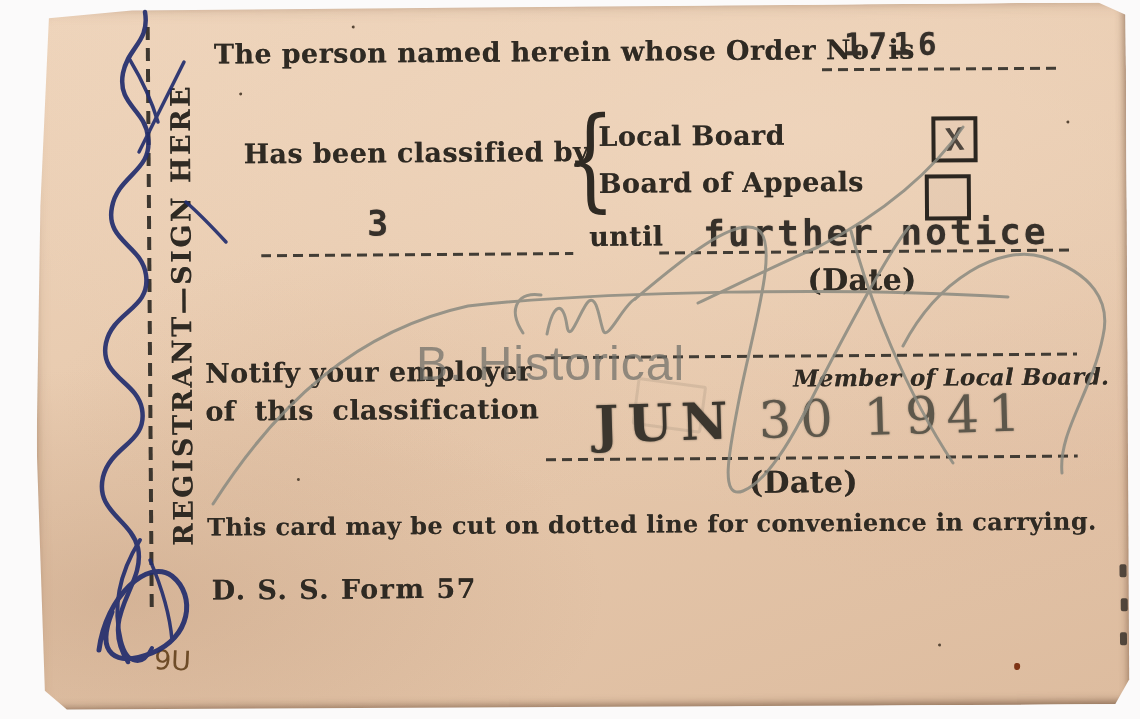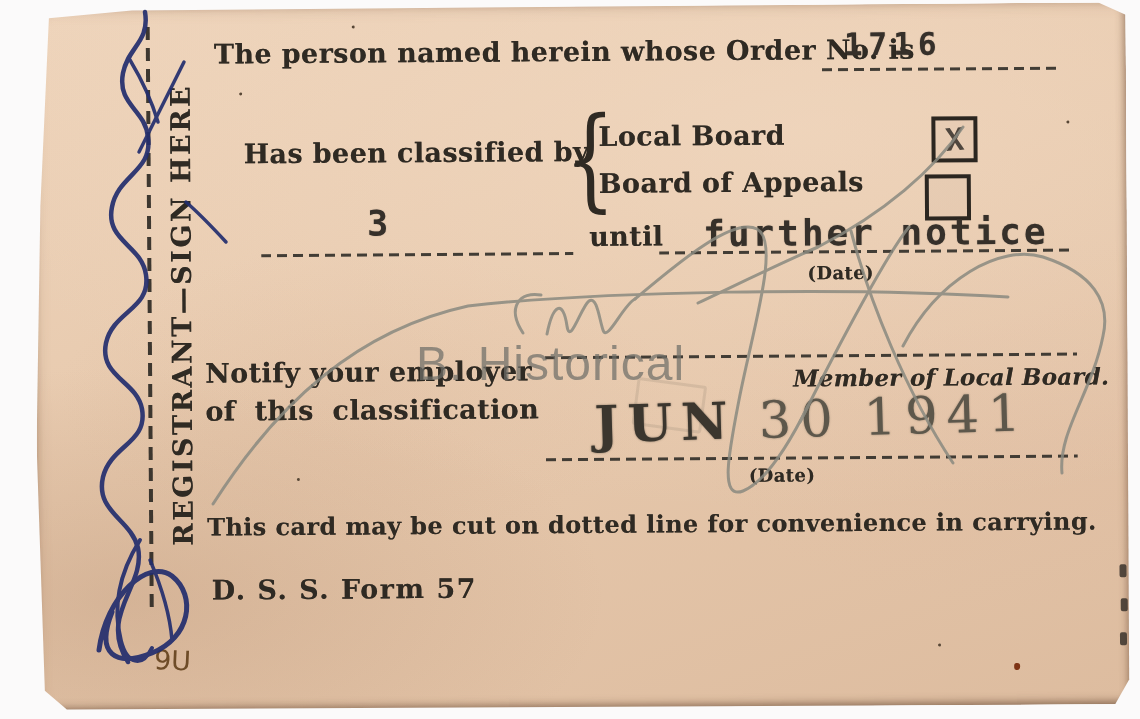--- a/index.html
+++ b/index.html
@@ -26,21 +26,21 @@
       inset 0 10px 16px -12px rgba(130,95,70,.40),
       inset 9px 0 14px -9px rgba(130,95,70,.35);
   }
   .card *{position:absolute;}
   
   .print{
     font-family:"DejaVu Serif",serif;font-weight:700;color:#2f2a23;
     font-size:27px;white-space:nowrap;letter-spacing:.4px;
     text-shadow:0 0 .6px rgba(47,42,35,.55);
   }
-  .small-caption{font-size:18px;}
+  .small-caption{font-size:30px;}
   .italic{font-style:italic;font-size:23px;letter-spacing:.2px;}
   .dash-h{
     height:3px;opacity:.92;
     background:repeating-linear-gradient(90deg,#33302a 0 10px, rgba(0,0,0,0) 10px 16px);
   }
   .dash-v{
     width:4px;opacity:.92;
     background:repeating-linear-gradient(180deg,#2e2a24 0 13px, rgba(0,0,0,0) 13px 21px);
   }
   .brace{

